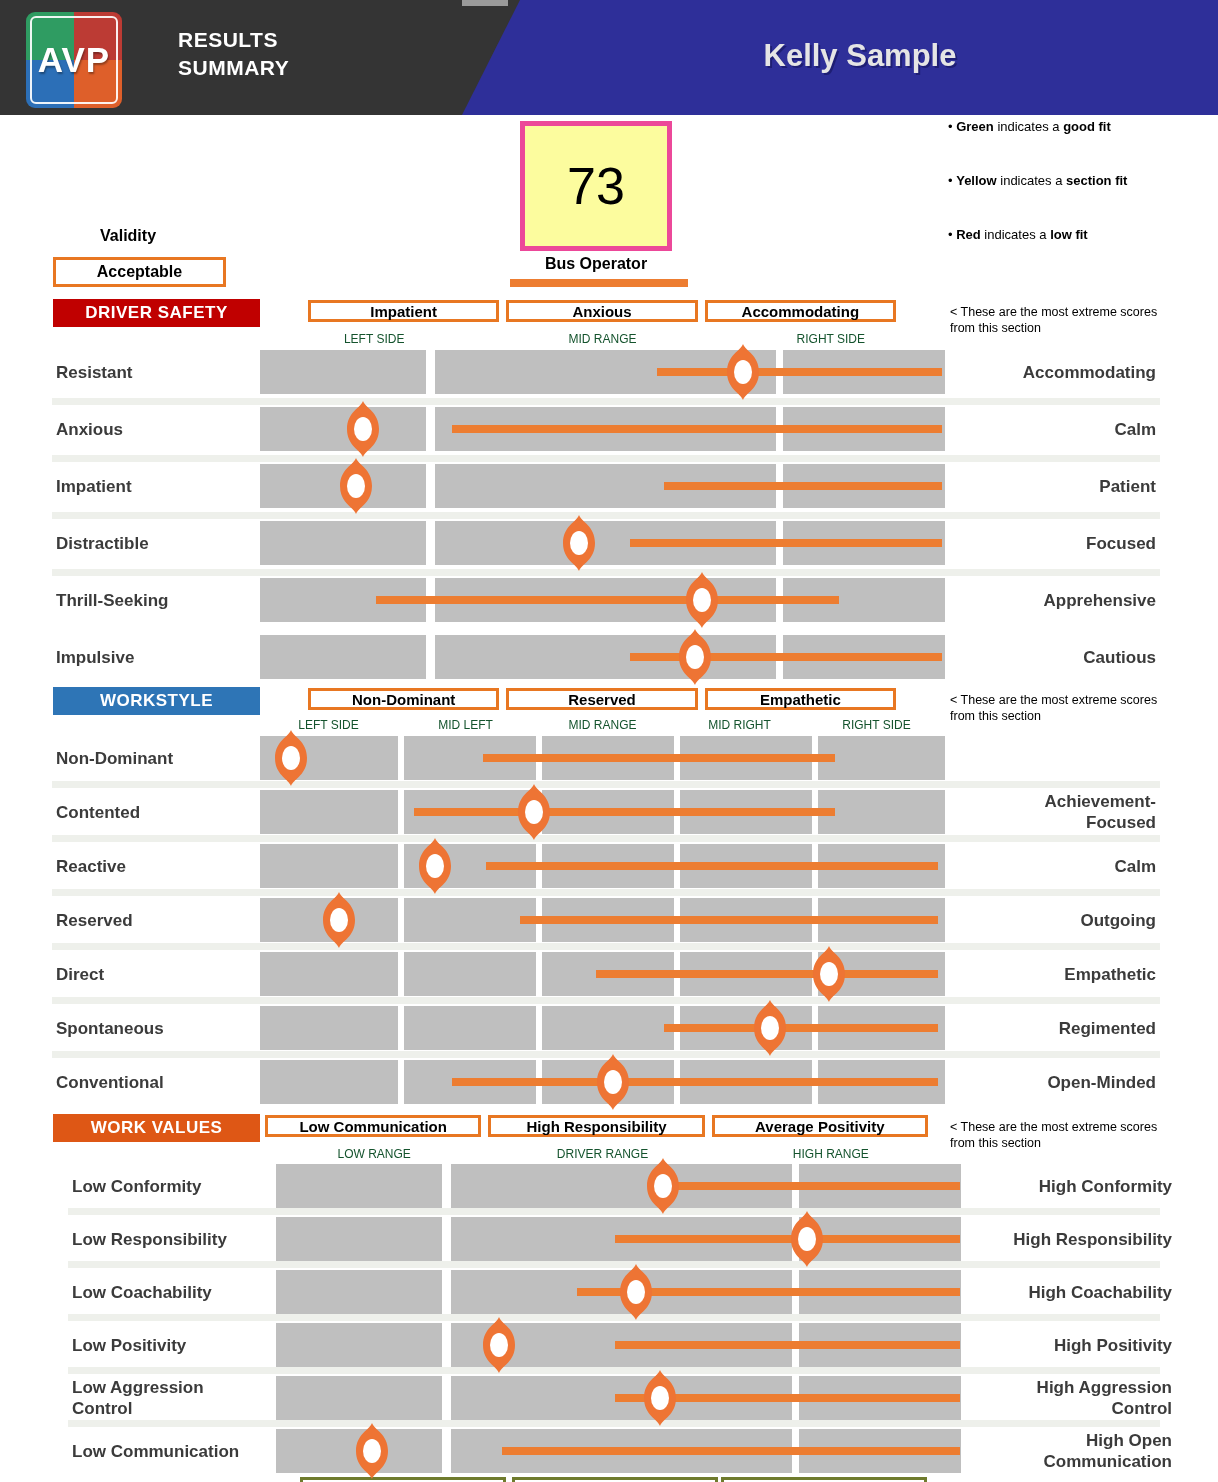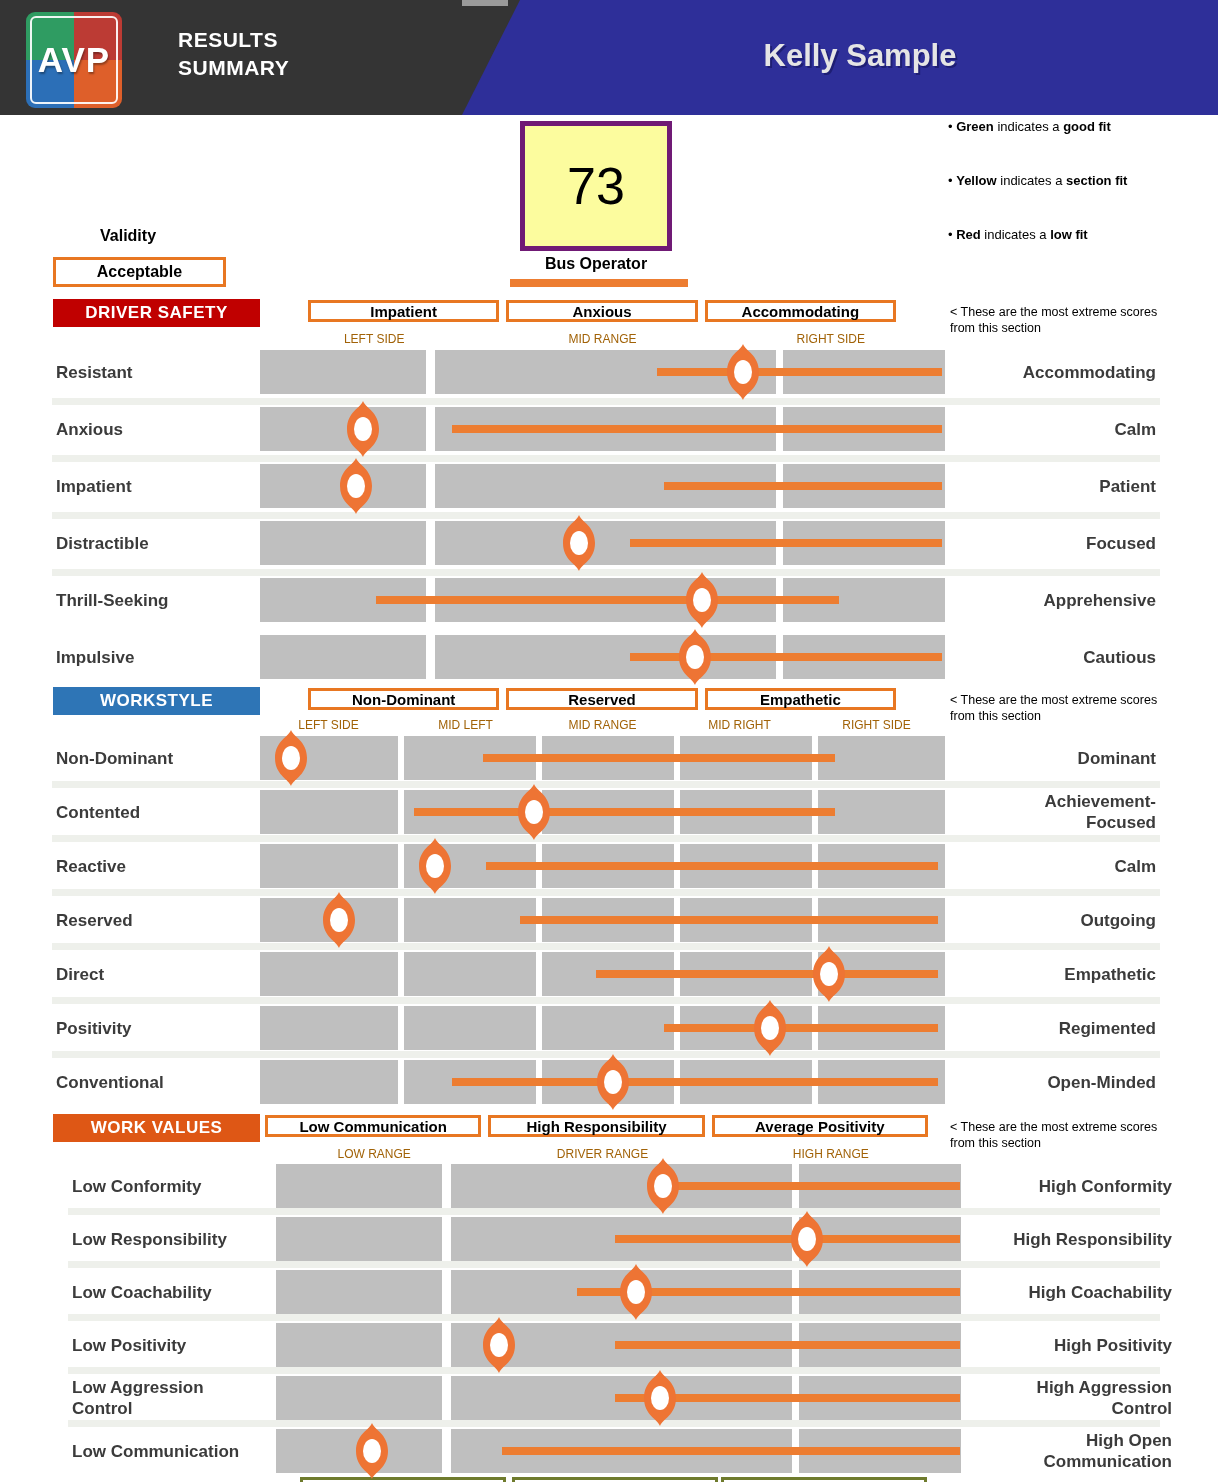--- a/index.html
+++ b/index.html
@@ -21,21 +21,21 @@
   .logo .logo-text{position:absolute;inset:0;display:flex;align-items:center;justify-content:center;
                    color:#fff;font-weight:bold;font-size:35px;letter-spacing:1px;
                    text-shadow:1px 2px 2px rgba(0,0,0,.35);}
   .results-title{position:absolute;left:178px;top:26px;color:#fff;font-weight:bold;font-size:21px;
                  line-height:28px;letter-spacing:.5px;white-space:pre-line;}
   .person-name{position:absolute;left:690px;top:38px;width:340px;text-align:center;color:#e5e5e5;
                font-weight:bold;font-size:31px;text-shadow:2px 2px 0 rgba(10,10,70,.45);}
 
   
   .score-box{position:absolute;left:520px;top:121px;width:142px;height:120px;background:#FCFC9E;
-             border:5px solid #701a75;display:flex;align-items:center;justify-content:center;font-size:52px;}
+             border:5px solid #ec4899;display:flex;align-items:center;justify-content:center;font-size:52px;}
   .job-title{position:absolute;left:494px;top:255px;width:204px;text-align:center;
              font-weight:bold;font-size:16px;}
   .job-underline{position:absolute;left:510px;top:279px;width:178px;height:8px;background:#ED7D31;}
   .legend{position:absolute;left:948px;top:119px;font-size:13px;}
   .legend-item{height:18px;margin-bottom:36px;white-space:nowrap;}
   .legend-word{font-weight:bold;text-align:right;}
   .legend-fit{font-weight:bold;}
   .validity-label{position:absolute;left:100px;top:227px;font-size:16px;font-weight:bold;}
   .validity-box{position:absolute;left:53px;top:257px;width:167px;height:24px;border:3px solid #E87722;
                 text-align:center;font-weight:bold;font-size:16px;line-height:24px;}
@@ -47,21 +47,21 @@
   .sec-ds .sec-head{height:53px;} .sec-ws .sec-head{height:51px;} .sec-wv .sec-head{height:52px;}
   .sec-title{position:absolute;left:53px;top:3px;width:207px;height:28px;color:#fff;font-weight:bold;
              font-size:17px;display:flex;align-items:center;justify-content:center;letter-spacing:.5px;}
   .extremes{position:absolute;top:4px;height:22px;display:flex;gap:7px;}
   .sec-ds .extremes,.sec-ws .extremes{left:308px;width:588px;}
   .sec-wv .extremes{left:265px;width:663px;}
   .extreme-box{flex:1;border:3px solid #E87722;background:#fff;display:flex;align-items:center;
                justify-content:center;font-size:15px;font-weight:600;white-space:nowrap;}
   .range-labels{position:absolute;left:260px;width:685px;display:flex;}
   .sec-ds .range-labels{top:36px;} .sec-ws .range-labels{top:34px;} .sec-wv .range-labels{top:36px;}
-  .range-label{flex:1;text-align:center;font-size:12px;color:#a16207;font-weight:500;}
+  .range-label{flex:1;text-align:center;font-size:12px;color:#14532d;font-weight:500;}
   .note{position:absolute;left:950px;top:8px;width:220px;font-size:12.5px;line-height:16px;}
 
   
   .row{position:relative;}
   .sec-ds .row{height:57px;} .sec-ws .row{height:54px;} .sec-wv .row{height:53px;margin-left:16px;}
   .row-sep{position:absolute;left:52px;right:58px;bottom:1px;height:7px;background:#EEF0EB;}
   .row:last-child .row-sep{display:none;}
   .label-left{position:absolute;left:56px;top:0;width:200px;height:46px;display:flex;align-items:center;
               font-weight:bold;font-size:17px;color:#3B3B3B;line-height:21px;white-space:pre-line;}
   .label-right{position:absolute;left:950px;top:0;width:206px;height:46px;display:flex;align-items:center;
@@ -251,21 +251,20 @@
       <svg class="marker" viewBox="0 0 34 58" style="left: 4.5%;">
         <path d="M17 1 C19.5 8 33 12 33 29 C33 46 19.5 50 17 57 C14.5 50 1 46 1 29 C1 12 14.5 8 17 1 Z" fill="#EE7434"></path>
         <ellipse cx="17" cy="29" rx="9" ry="12" fill="#ffffff"></ellipse>
       </svg>
     <div class="seg" style="left: 0%; width: 20.2%;"></div>
             <div class="seg" style="left: 21%; width: 19.3%;"></div>
             <div class="seg" style="left: 41.1%; width: 19.4%;"></div>
             <div class="seg" style="left: 61.3%; width: 19.3%;"></div>
             <div class="seg" style="left: 81.4%; width: 18.6%;"></div>
           </div>
-    <div class="label-right">Dominant</div>
   </div>
 
   <div class="row">
     <div class="row-sep"></div>
     <div class="label-left">Contented</div>
     <div class="bar">
       <div class="range-line" style="left: 22.5%; width: 61.5%;"></div>
       <svg class="marker" viewBox="0 0 34 58" style="left: 40%;">
         <path d="M17 1 C19.5 8 33 12 33 29 C33 46 19.5 50 17 57 C14.5 50 1 46 1 29 C1 12 14.5 8 17 1 Z" fill="#EE7434"></path>
         <ellipse cx="17" cy="29" rx="9" ry="12" fill="#ffffff"></ellipse>
@@ -329,21 +328,21 @@
             <div class="seg" style="left: 21%; width: 19.3%;"></div>
             <div class="seg" style="left: 41.1%; width: 19.4%;"></div>
             <div class="seg" style="left: 61.3%; width: 19.3%;"></div>
             <div class="seg" style="left: 81.4%; width: 18.6%;"></div>
           </div>
     <div class="label-right">Empathetic</div>
   </div>
 
   <div class="row">
     <div class="row-sep"></div>
-    <div class="label-left">Positivity</div>
+    <div class="label-left">Spontaneous</div>
     <div class="bar">
       <div class="range-line" style="left: 59%; width: 40%;"></div>
       <svg class="marker" viewBox="0 0 34 58" style="left: 74.5%;">
         <path d="M17 1 C19.5 8 33 12 33 29 C33 46 19.5 50 17 57 C14.5 50 1 46 1 29 C1 12 14.5 8 17 1 Z" fill="#EE7434"></path>
         <ellipse cx="17" cy="29" rx="9" ry="12" fill="#ffffff"></ellipse>
       </svg>
     <div class="seg" style="left: 0%; width: 20.2%;"></div>
             <div class="seg" style="left: 21%; width: 19.3%;"></div>
             <div class="seg" style="left: 41.1%; width: 19.4%;"></div>
             <div class="seg" style="left: 61.3%; width: 19.3%;"></div>

